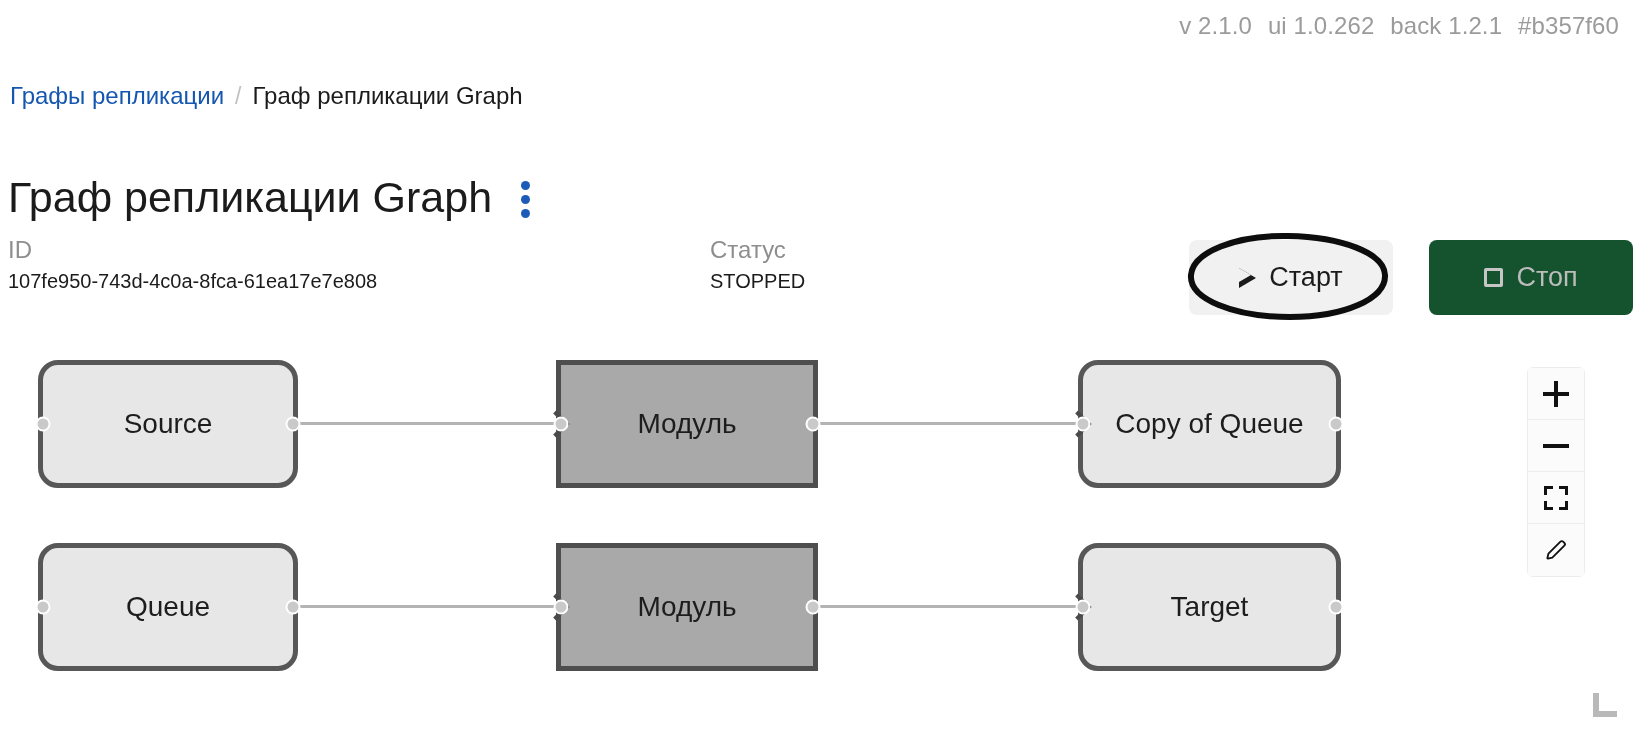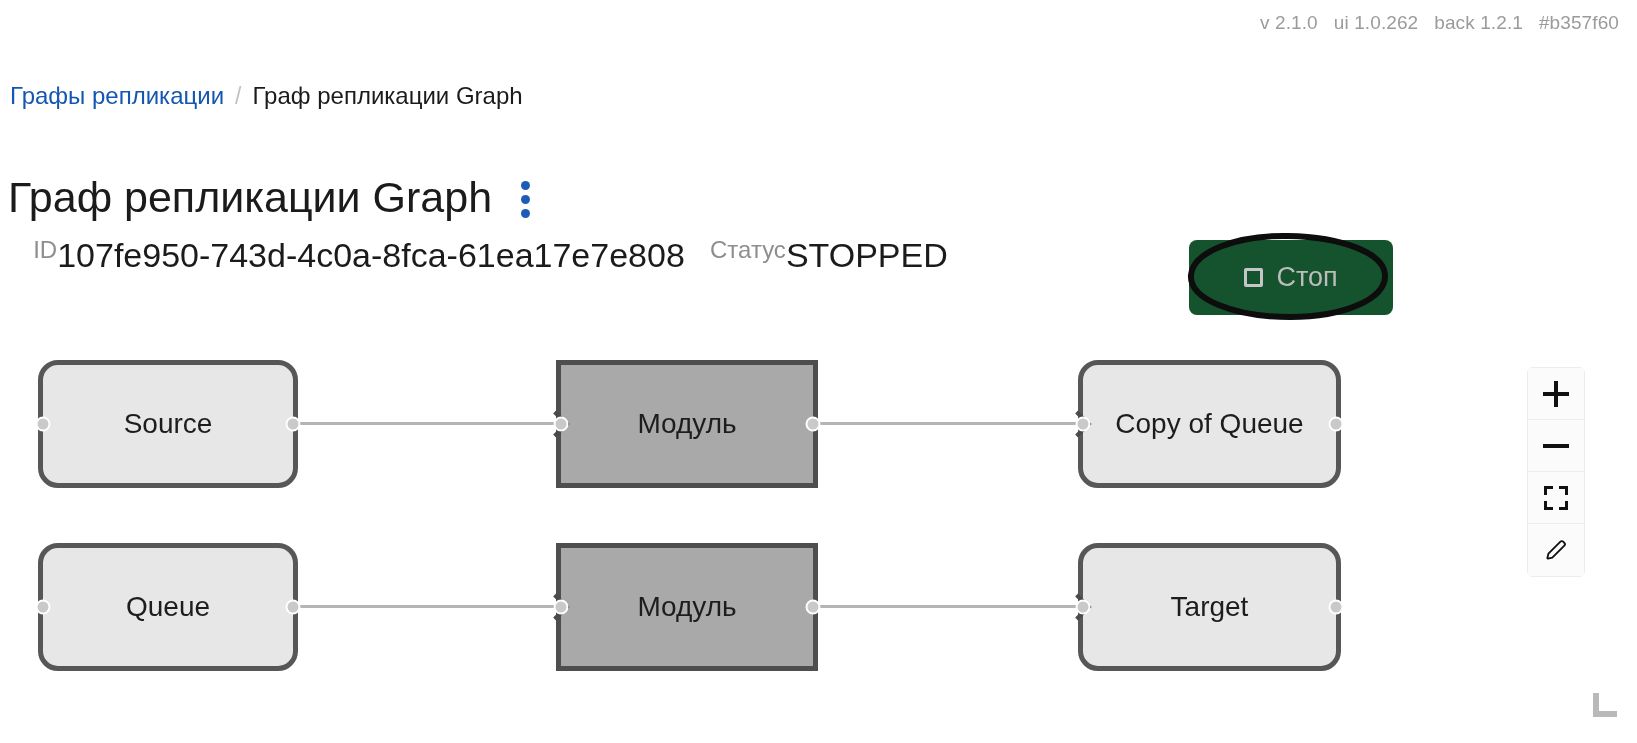--- a/index.html
+++ b/index.html
@@ -9,21 +9,21 @@
     background: #ffffff;
     font-family: "Liberation Sans", "DejaVu Sans", sans-serif;
     overflow: hidden;
   }
   #app { position: relative; width: 1637px; height: 743px; background: #fff; }
 
   
   .version-bar {
     position: absolute; top: 12px; right: 18px;
     display: flex; gap: 16px;
-    font-size: 19px; color: #9b9b9b; letter-spacing: 0.1px;
+    font-size: 24px; color: #9b9b9b; letter-spacing: 0.1px;
   }
   .version-bar span { white-space: nowrap; }
 
   
   .breadcrumb {
     position: absolute; top: 82px; left: 10px;
     display: flex; align-items: flex-end; gap: 11px;
     font-size: 24px;
   }
   .crumb-link { color: #1557b0; cursor: pointer; }
@@ -40,24 +40,24 @@
     line-height: 1.05; white-space: nowrap;
   }
   .kebab {
     display: flex; flex-direction: column; gap: 5px;
     padding: 4px 7px; cursor: pointer; margin-top: 5px;
   }
   .kebab i { width: 9px; height: 9px; border-radius: 50%; background: #1c5cb8; display: block; }
 
   
   .meta { position: absolute; top: 233px; left: 8px; display: flex; }
-  .meta-block { display: flex; flex-direction: row; justify-content: center; }
+  .meta-block { display: flex; flex-direction: column; }
   .meta-block.id { width: 702px; }
   .meta-label { font-size: 24px; color: #8e8e8e; line-height: 1.45; }
-  .meta-value { font-size: 34px; color: #1b1b1b; line-height: 1.35; white-space: nowrap; }
+  .meta-value { font-size: 20px; color: #1b1b1b; line-height: 1.35; white-space: nowrap; }
 
   
   .actions { position: absolute; top: 240px; left: 1189px; display: flex; gap: 36px; }
   .btn {
     display: flex; align-items: center; justify-content: center; gap: 13px;
     height: 75px; border: none; border-radius: 8px;
     background: #f1f1f1; font-size: 27px; color: #1b1b1b;
     font-family: inherit; cursor: pointer; padding: 0 26px; min-width: 204px;
   }
   .btn.disabled { color: #bcbcbc; cursor: default; background: #14532d; }
@@ -168,20 +168,24 @@
       <span class="meta-label">ID</span>
       <span class="meta-value">107fe950-743d-4c0a-8fca-61ea17e7e808</span>
     </div>
     <div class="meta-block">
       <span class="meta-label">Статус</span>
       <span class="meta-value">STOPPED</span>
     </div>
   </div>
 
   <div class="actions">
+    <button class="btn">
+      <span class="ico-play"></span>
+      <span>Старт</span>
+    </button>
     <button class="btn disabled" disabled="">
       <span class="ico-square"></span>
       <span>Стоп</span>
     </button>
   </div>
 
   <svg class="annot-ellipse" viewBox="0 0 208 88">
     <path d="M104 4 C52 3 9 20 7 43 C5 67 50 85 106 85 C160 85 202 67 201 43 C200 21 158 5 104 4 Z" fill="none" stroke="#0d0d0d" stroke-width="6" stroke-linecap="round"></path>
   </svg>
 

